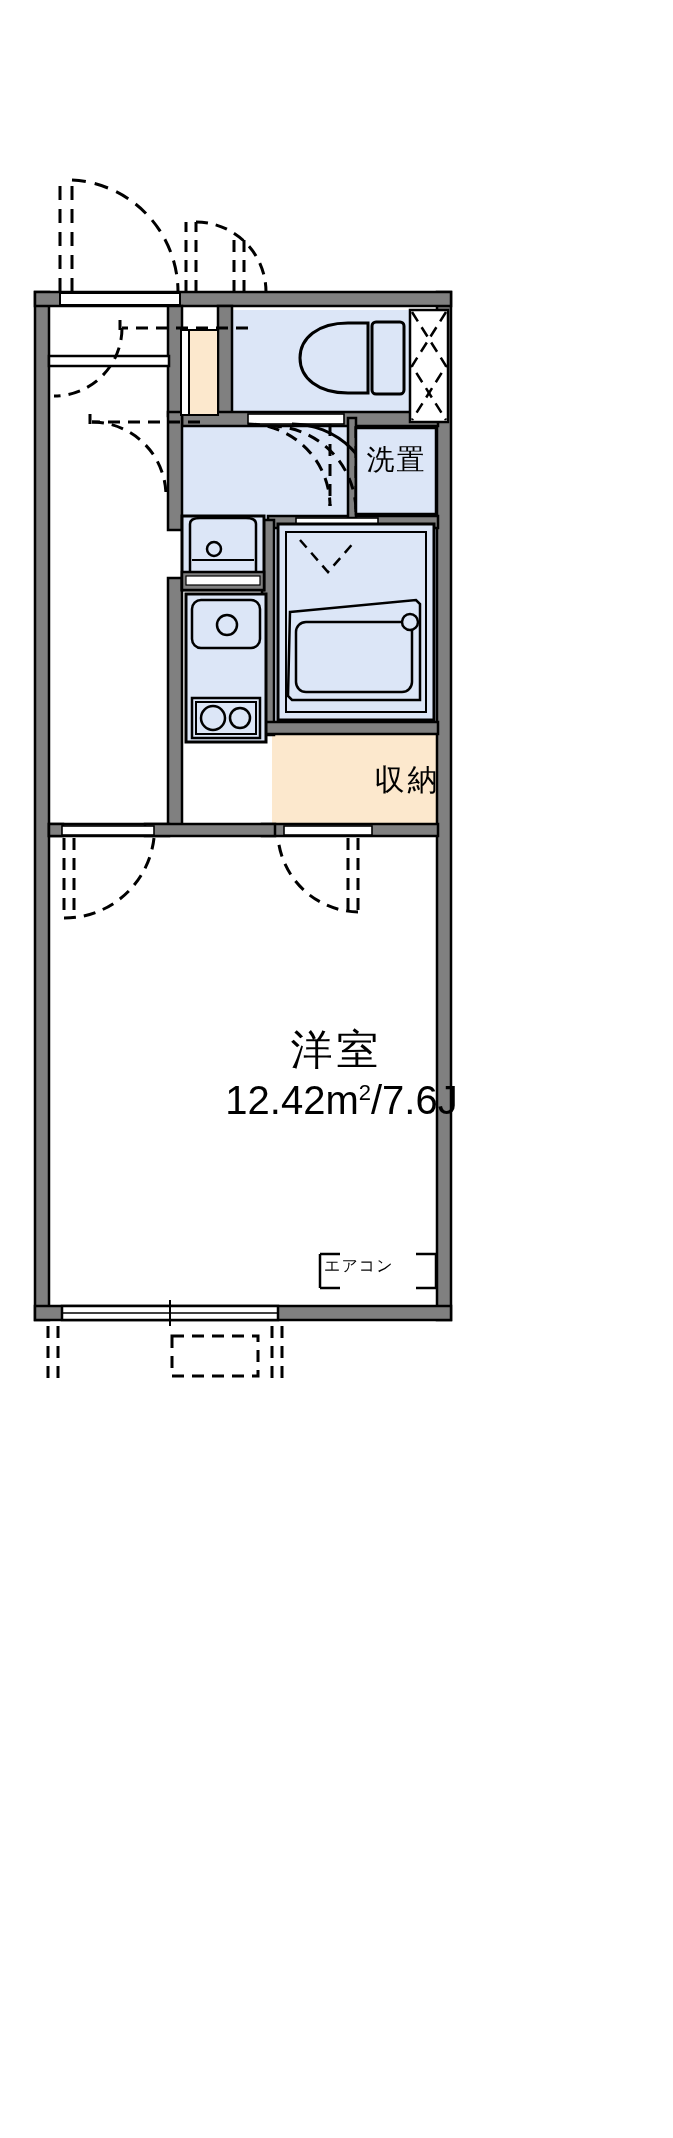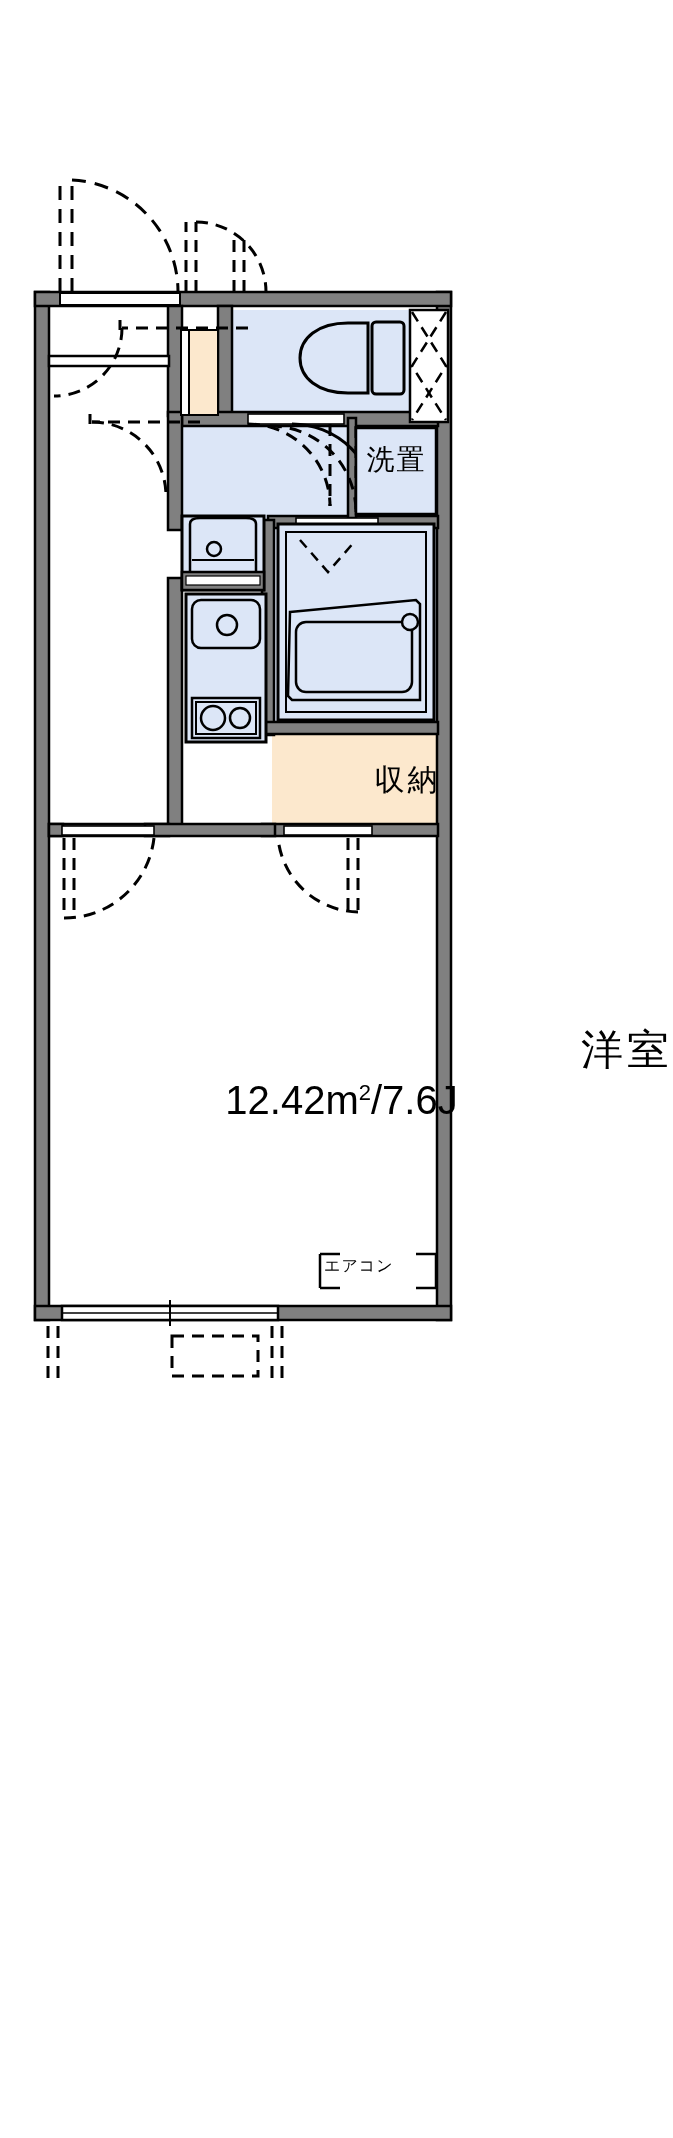--- a/index.html
+++ b/index.html
@@ -1,21 +1,21 @@
 <!DOCTYPE html>
 <html><head>
 <meta charset="utf-8">
 <title>Floor Plan</title>
 <style>
   html,body{margin:0;padding:0;background:#ffffff;}
   body{width:673px;height:2138px;position:relative;overflow:hidden;
        font-family:"Liberation Sans","DejaVu Sans",sans-serif;}
   #plan{position:absolute;left:0;top:0;width:673px;height:2138px;}
   .lbl{position:absolute;white-space:nowrap;color:#000;}
-  #room-label{left:0;right:0;top:1022px;text-align:right;font-size:42px;letter-spacing:4px;}
+  #room-label{left:0;right:0;top:1022px;text-align:center;font-size:42px;letter-spacing:4px;}
   #room-area{left:10px;right:0;top:1078px;text-align:center;font-size:40px;letter-spacing:0px;}
   #area-sup{font-size:22px;vertical-align:super;}
   #storage-label{left:0;width:673px;top:760px;text-align:center;font-size:30px;letter-spacing:3px;
                  transform:translateX(71px);}
   #wash-label{left:0;width:673px;top:441px;text-align:center;font-size:28px;letter-spacing:2px;
               transform:translateX(60px);}
   #ac-label{left:324px;top:1256px;font-size:16px;letter-spacing:1px;}
 </style>
 </head>
 <body>

